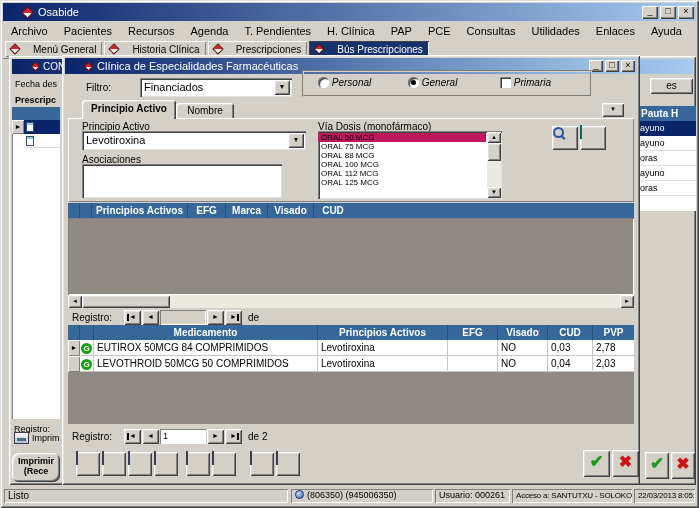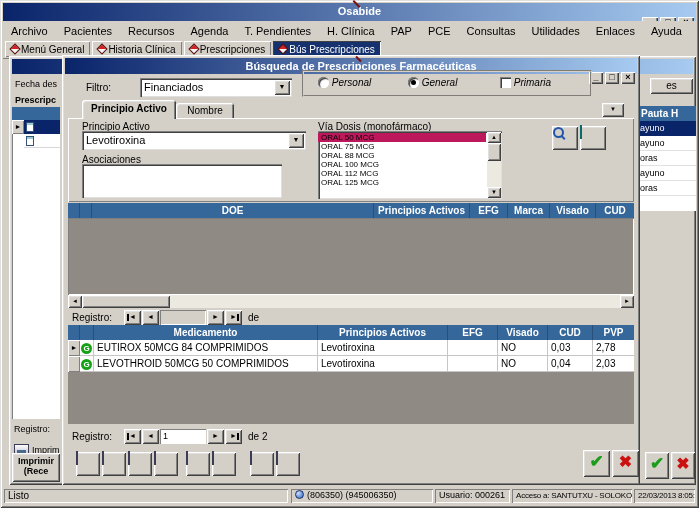--- a/index.html
+++ b/index.html
@@ -2,34 +2,34 @@
 <html><head>
 <meta charset="utf-8">
 <style>
   * { margin:0; padding:0; box-sizing:border-box; font-family:"Liberation Sans", sans-serif; }
   html,body { background:#6b6b6b; }
   #screen { position:relative; width:699px; height:508px; background:#d4d0c8; overflow:hidden;
     box-shadow: inset 1px 1px 0 #dfdfdf, inset -1px -1px 0 #404040, inset 2px 2px 0 #fff, inset -2px -2px 0 #808080;
     font-size:11px; color:#000; }
   .ab { position:absolute; }
   .titlebar { background:linear-gradient(90deg,#0a246a,#a6caf0); color:#fff; display:flex; align-items:center;
-    font-weight:bold; padding-left:20px;flex-direction:column; }
+    font-weight:normal; padding-left:20px; }
   .tb-btns { margin-left:auto; display:flex; gap:2px; padding-right:2px; }
   .wbtn { width:16px; height:13px; background:#d4d0c8; color:#000; font-size:9px; line-height:11px; text-align:center;
     box-shadow: inset 1px 1px 0 #fff, inset -1px -1px 0 #404040, inset -2px -2px 0 #808080; }
   .wbtn-sm { width:14px; height:12px; }
   .btn { background:#d4d0c8; box-shadow: inset 1px 1px 0 #fff, inset -1px -1px 0 #404040, inset 2px 2px 0 #dfdfdf, inset -2px -2px 0 #808080; }
   .sunken-thin { box-shadow: inset 1px 1px 0 #808080, inset -1px -1px 0 #fff; }
   .field { background:#fff; box-shadow: inset 1px 1px 0 #808080, inset 2px 2px 0 #404040, inset -1px -1px 0 #dfdfdf; }
   .diamond { width:9px; height:9px; background:linear-gradient(135deg,#d42222 50%,#ffffff 50%); border:1px solid #7a0f0f; transform:rotate(45deg); }
   .menubar { display:flex; align-items:center; background:#d4d0c8; }
   .menu-item { padding:2px 8px; }
   .toolbar { display:flex; align-items:center; gap:2px; background:#d4d0c8; padding-left:2px;
     border-bottom:1px solid #808080; }
-  .tbtn { display:flex; align-items:center; gap:2px; height:16px; padding:0 6px; background:#d4d0c8;
+  .tbtn { display:flex; align-items:center; gap:14px; height:16px; padding:0 6px; background:#d4d0c8;
     box-shadow: inset 1px 1px 0 #fff, inset -1px -1px 0 #808080; font-size:10px; }
   .tbtn.active { background:#16326e; color:#fff; box-shadow: inset 1px 1px 0 #404040, inset -1px -1px 0 #fff; }
   .tb-icon { width:8px; height:8px; background:linear-gradient(135deg,#d42222 50%,#f4f4f4 50%); border:1px solid #5a1010; transform:rotate(45deg); }
   .statusbar { background:#d4d0c8; }
   .sb-cell { position:absolute; top:2px; height:14px; line-height:13px; padding-left:4px; overflow:hidden; white-space:nowrap;
     box-shadow: inset 1px 1px 0 #808080, inset -1px -1px 0 #fff; }
   .net-icon { display:inline-block; width:9px; height:9px; border-radius:50%; background:radial-gradient(circle at 30% 30%,#cfe0ff,#2b5fbf); border:1px solid #15336b; vertical-align:-1px; margin-right:3px; }
   .groupbox { border:2px groove #d4d0c8; }
   .radio { display:inline-block; width:11px; height:11px; border-radius:50%; background:#fff;
     box-shadow: inset 1px 1px 0 #808080, inset 2px 2px 1px #404040, inset -1px -1px 0 #fff; vertical-align:-2px; }
@@ -132,43 +132,43 @@
       <div class="ab" style="left:0;top:0;width:48px;height:13px;background:#35679a;"></div>
       <div class="ab selcell" style="left:0;top:13px;width:12px;height:14px;line-height:13px;"><span>►</span></div>
       <div class="ab" style="left:12px;top:13px;width:36px;height:14px;background:#0a246a;display:flex;align-items:center;">
         <span class="doc-ico" style="margin-left:2px;"></span>
       </div>
       <div class="ab" style="left:12px;top:27px;width:36px;height:14px;background:#fff;display:flex;align-items:center;border-bottom:1px solid #d8d8d8;">
         <span class="doc-ico" style="margin-left:2px;"></span>
       </div>
     </div>
     <div class="ab small-label" style="left:5px;top:368px;">Registro:</div>
-    <div class="ab" style="left:5px;top:388px;display:flex;align-items:center;gap:3px;">
+    <div class="ab" style="left:5px;top:376px;display:flex;align-items:center;gap:3px;">
       <span class="mini" style="--ac:#4a6a8a;margin:0;"></span>
       <span class="small-label">Imprim</span>
     </div>
-    <div class="ab btn" style="left:3px;top:397px;width:48px;height:29px;font-size:9px;font-weight:bold;text-align:center;padding-top:3px;overflow:hidden;">Imprimir (Rece</div>
+    <div class="ab btn" style="left:3px;top:397px;width:48px;height:29px;font-size:9px;font-weight:bold;text-align:center;padding-top:3px;overflow:hidden;border-radius:7px;">Imprimir (Rece</div>
 
     <div class="ab btn" style="left:641px;top:22px;width:43px;height:16px;font-size:10px;text-align:center;line-height:15px;">es</div>
     <div class="ab" style="left:629px;top:50px;width:58px;height:15px;background:#35679a;color:#fff;font-weight:bold;font-size:10px;line-height:15px;padding-left:3px;overflow:hidden;">Pauta H</div>
     <div class="ab" style="left:629px;top:65px;width:58px;height:90px;background:#fff;">
       <div style="height:15px;line-height:15px;font-size:9px;padding-left:2px;background:#0a246a;color:#fff;">ayuno</div>
       <div style="height:15px;line-height:15px;font-size:9px;padding-left:2px;border-bottom:1px solid #e0e0e0;">ayuno</div>
       <div style="height:15px;line-height:15px;font-size:9px;padding-left:2px;border-bottom:1px solid #e0e0e0;">oras</div>
       <div style="height:15px;line-height:15px;font-size:9px;padding-left:2px;border-bottom:1px solid #e0e0e0;">ayuno</div>
       <div style="height:15px;line-height:15px;font-size:9px;padding-left:2px;border-bottom:1px solid #e0e0e0;">oras</div>
     </div>
     <div class="ab btn" style="left:636px;top:396px;width:24px;height:27px;text-align:center;"><span class="check-glyph">✔</span></div>
     <div class="ab btn" style="left:662px;top:396px;width:24px;height:27px;text-align:center;"><span class="cross-glyph">✖</span></div>
   </div>
 
   <div class="ab btn" style="left:62px;top:55px;width:578px;height:430px;z-index:20;">
     <div class="ab titlebar" style="left:3px;top:3px;width:572px;height:16px;font-size:11px;">
       <span class="diamond" style="width:7px;height:7px;margin-right:5px;"></span>
-      <span>Búsqueda de Prescripciones Farmacéuticas</span>
+      <span>Clínica de Especialidades Farmacéuticas</span>
       <span class="tb-btns">
         <span class="wbtn wbtn-sm"><span>_</span></span>
         <span class="wbtn wbtn-sm"><span>□</span></span>
         <span class="wbtn wbtn-sm"><span>×</span></span>
       </span>
     </div>
 
     <div class="ab" style="left:24px;top:27px;font-size:10px;">Filtro:</div>
     <div class="ab field" style="left:78px;top:23px;width:152px;height:19px;">
       <span class="combo-text">Financiados</span>
@@ -220,21 +220,20 @@
       </div>
 
       <div class="ab btn" style="left:484px;top:8px;width:26px;height:24px;"><span class="magnifier"></span></div>
       <div class="ab btn" style="left:512px;top:8px;width:26px;height:24px;"><span class="eraser"></span></div>
     </div>
 
     <div class="ab" style="left:6px;top:148px;width:566px;">
       <div class="hdr-row">
         <span class="hdr-cell" style="width:12px;"></span>
         <span class="hdr-cell" style="width:12px;"></span>
-        <span class="hdr-cell" style="width:282px;">DOE</span>
         <span class="hdr-cell" style="width:96px;">Principios Activos</span>
         <span class="hdr-cell" style="width:38px;">EFG</span>
         <span class="hdr-cell" style="width:42px;">Marca</span>
         <span class="hdr-cell" style="width:46px;">Visado</span>
         <span class="hdr-cell" style="width:38px;border-right:none;">CUD</span>
       </div>
       <div class="grid-empty sunken-thin" style="height:77px;"></div>
       <div style="position:relative;height:13px;background:#eceae0;">
         <span class="btn" style="position:absolute;left:0;top:0;width:14px;height:13px;font-size:6px;line-height:12px;text-align:center;"><span>◄</span></span>
         <span class="btn" style="position:absolute;left:14px;top:0;width:88px;height:13px;"></span>

